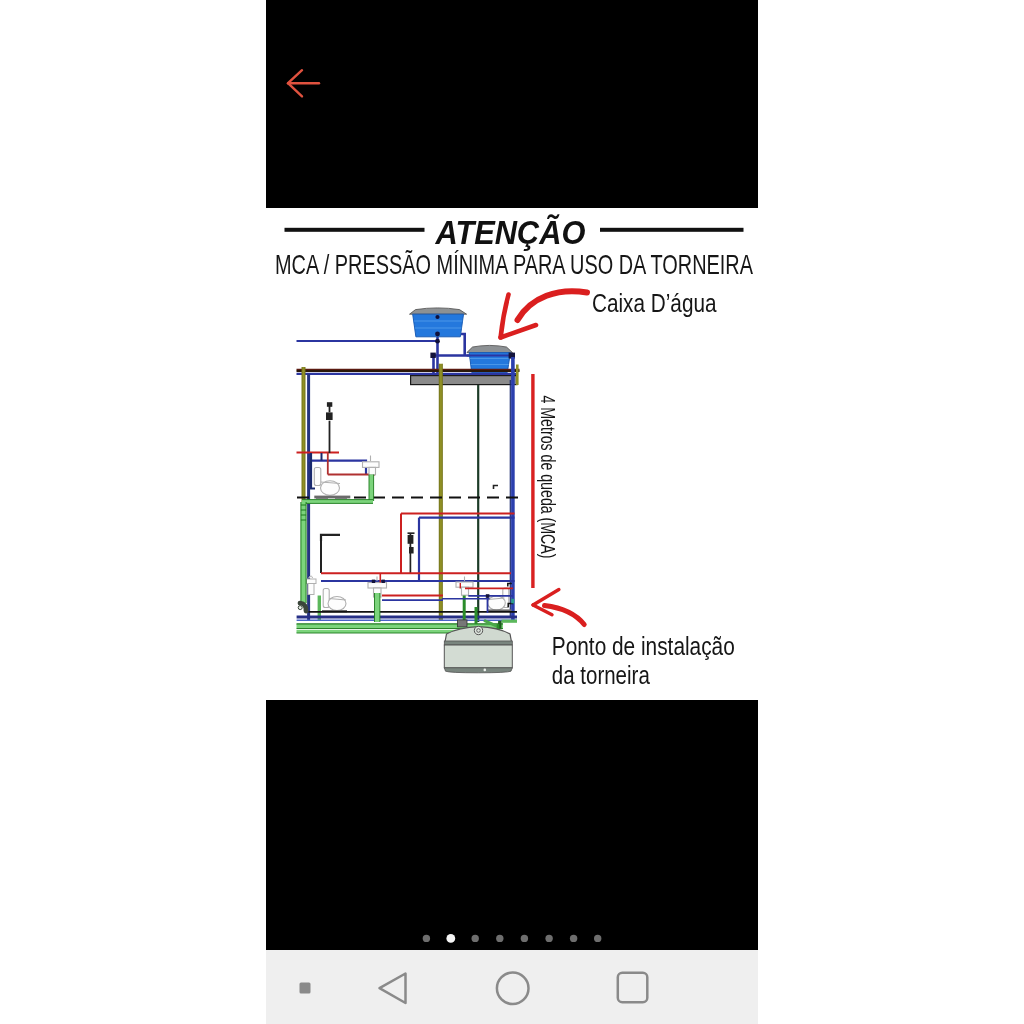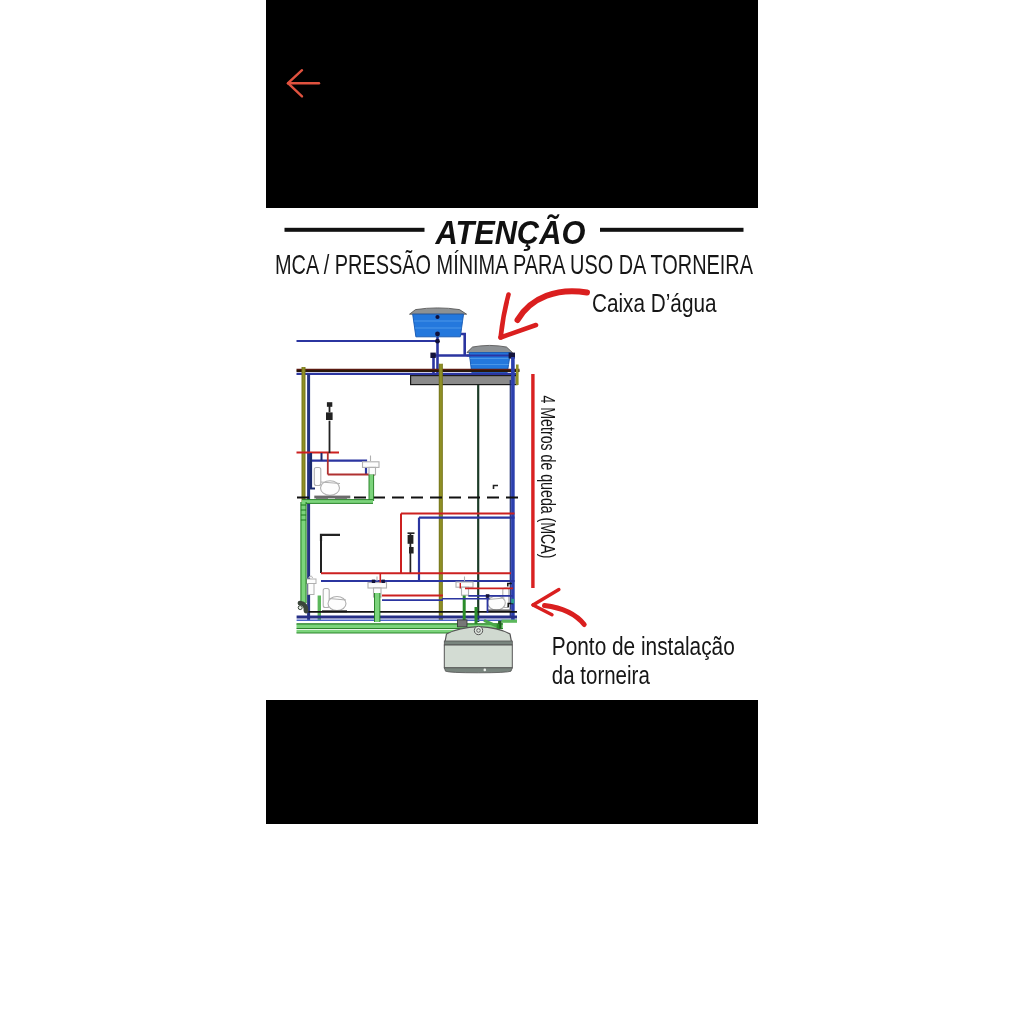--- a/index.html
+++ b/index.html
@@ -1,16 +1,16 @@
 <!DOCTYPE html>
 <html><head>
 <meta charset="utf-8">
 <style>
 html,body{margin:0;padding:0;background:#fff;}
-#page{position:relative;width:1024px;height:824px;overflow:hidden;font-family:"Liberation Sans",sans-serif;text-decoration:underline;}
+#page{position:relative;width:1024px;height:1024px;overflow:hidden;font-family:"Liberation Sans",sans-serif;text-decoration:underline;}
 svg{position:absolute;left:0;top:0;}
 </style>
 </head>
 <body>
 <div id="page">
 <svg width="1024" height="1024" viewBox="0 0 1024 1024" font-family="Liberation Sans, sans-serif">
 
   <rect x="266" y="0" width="492" height="208" fill="#000"></rect>
 
   <g stroke="#e0523f" stroke-width="2.4" fill="none" stroke-linecap="round">

